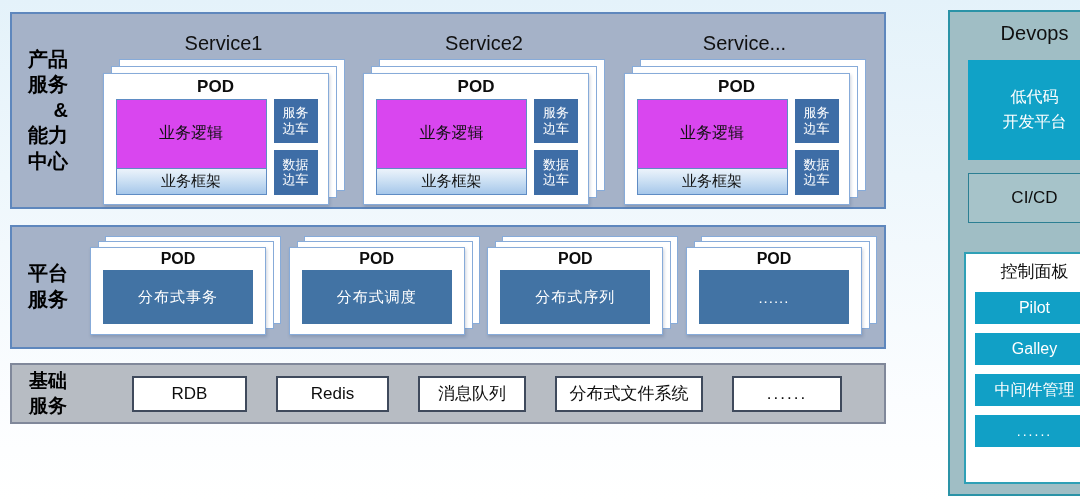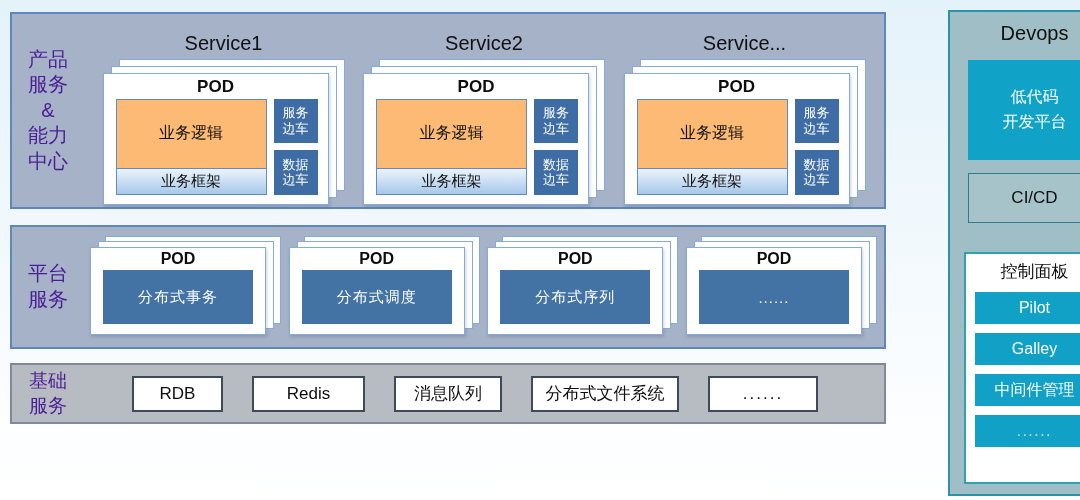--- a/index.html
+++ b/index.html
@@ -10,39 +10,39 @@
     color:#111;
     overflow:hidden;
   }
   .stage { position:relative; width:1080px; height:500px; }
 
   
   .band { position:absolute; left:10px; width:876px; box-sizing:border-box; display:flex; }
   .band-blue { background:#a5b2c8; border:2px solid #5e87bd; }
   .band-label {
     width:72px; flex:0 0 72px; display:flex; align-items:center; justify-content:center;
-    text-align:center; font-size:20px; line-height:1.28; white-space:pre-line; color:#4c1d95;
+    text-align:right; font-size:20px; line-height:1.28; white-space:pre-line; color:#000000;font-weight:bold;
   }
 
   
   .band-product { top:12px; height:197px; }
   .services { flex:1; display:flex; justify-content:space-evenly; align-items:center; padding-top:12px; }
   .service { display:flex; flex-direction:column; align-items:center; }
   .service-title { font-size:20px; color:#101010; height:32px; line-height:32px; }
   .stack { position:relative; width:242px; height:148px; }
   .sheet, .pod-card {
     position:absolute; width:226px; height:132px; box-sizing:border-box;
     background:#ffffff; border:1.5px solid #87abd9;
   }
   .sheet-3 { left:16px; top:0; }
   .sheet-2 { left:8px; top:7px; }
   .pod-card { left:0; top:14px; display:flex; flex-direction:column; box-shadow:1px 2px 3px rgba(60,80,120,.25); }
   .pod-title { text-align:center; font-size:17px; font-weight:600; padding:3px 0 2px; color:#0d0d0d; }
   .pod-body { flex:1; display:flex; gap:7px; padding:0 10px 9px 12px; }
-  .logic-wrap { flex:1; border:1.5px solid #5f8cc4; display:flex; flex-direction:column; background:#fdba74; }
+  .logic-wrap { flex:1; border:1.5px solid #5f8cc4; display:flex; flex-direction:column; background:#d946ef; }
   .logic { flex:1; display:flex; align-items:center; justify-content:center; font-size:16px; }
   .framework {
     height:25px; border-top:1.5px solid #5f8cc4; display:flex; align-items:center; justify-content:center;
     font-size:15px; background:linear-gradient(180deg,#ecf3fb 0%,#cde1f4 45%,#a6c7ea 100%);
   }
   .sidecars { width:44px; flex:0 0 44px; display:flex; flex-direction:column; gap:7px; }
   .sidecar {
     flex:1; background:#3e6da6; color:#fff; font-size:13px; line-height:1.2;
     display:flex; align-items:center; justify-content:center; text-align:center; white-space:pre-line;
   }
@@ -65,21 +65,21 @@
   }
 
   
   .band-base { top:363px; height:61px; background:#b7bcc3; border:2px solid #80889a; align-items:center; }
   .band-base .band-label { font-size:19px; }
   .base-items { flex:1; display:flex; align-items:center; gap:29px; margin-left:48px; }
   .base-box {
     height:36px; box-sizing:border-box; background:#fff; border:2px solid #3f4a5c;
     display:flex; align-items:center; justify-content:center; font-size:17px; color:#0d0d0d;
   }
-  .w-rdb { width:91px; } .w-redis { width:113px; } .w-mq { width:108px; }
+  .w-rdb { width:115px; } .w-redis { width:113px; } .w-mq { width:108px; }
   .w-dfs { width:148px; } .w-more { width:110px; letter-spacing:2px; }
 
   
   .container-bar {
     position:absolute; left:10px; top:433px; width:876px; height:62px; box-sizing:border-box;
     background:#3f74ac; border:1px solid #33669d; color:#fff; font-size:20px; letter-spacing:2px;
     display:flex; align-items:center; justify-content:center;
   }
 
   

